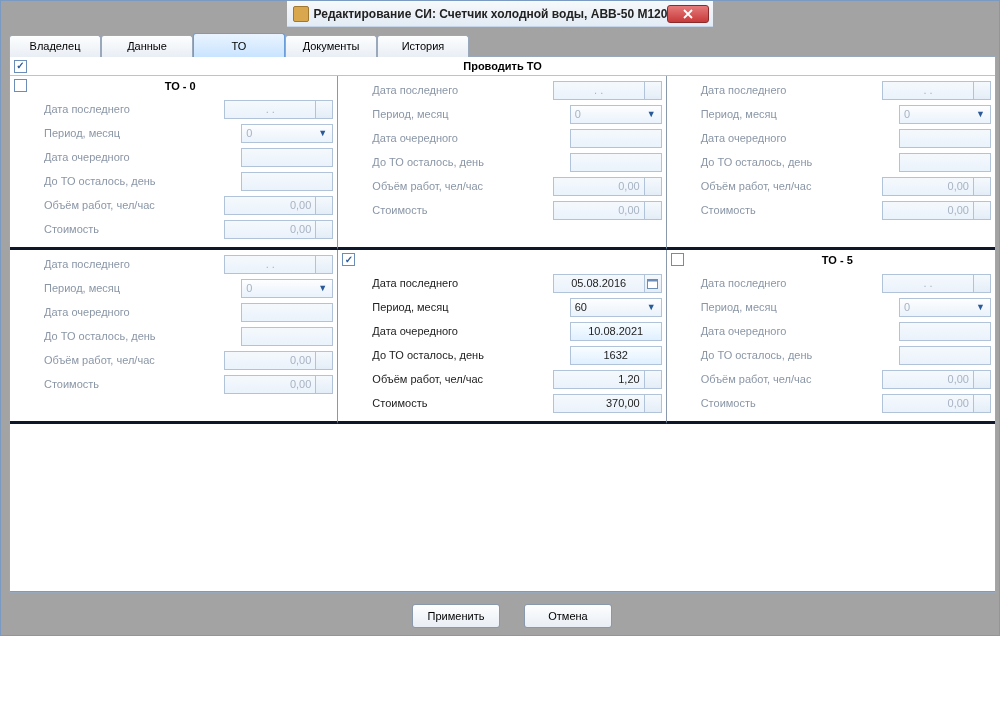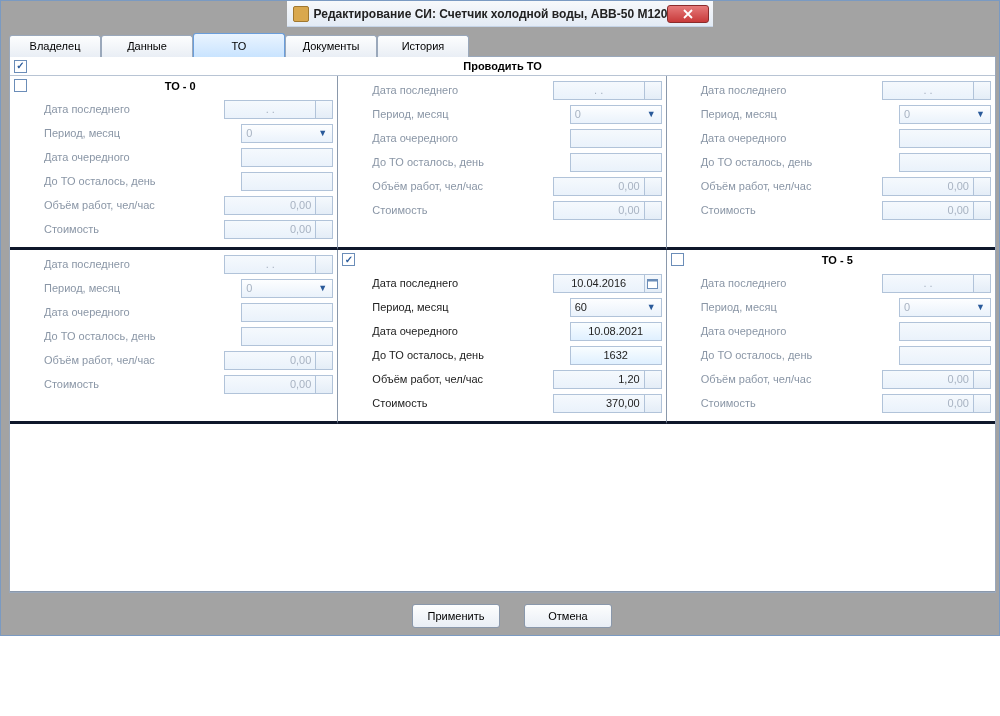--- a/index.html
+++ b/index.html
@@ -376,21 +376,21 @@
               </div>
             </div>
           </div>
           <div class="block to4">
             <div class="block-head">
               <span class="chk">✓</span>
             </div>
             <div class="block-body">
               <div class="row active">
                 <span class="lbl">Дата последнего</span>
-                <span class="fld center">10.04.2016</span>
+                <span class="fld center">05.08.2016</span>
                 <span class="sq date">
                   <svg viewBox="0 0 11 11">
                     <rect x="0.5" y="1.5" width="10" height="9" fill="#fff" stroke="#6b8db8"></rect>
                     <rect x="0.5" y="1.5" width="10" height="2" fill="#6b8db8"></rect>
                   </svg>
                 </span>
               </div>
               <div class="row active">
                 <span class="lbl">Период, месяц</span>
                 <span class="sel">

